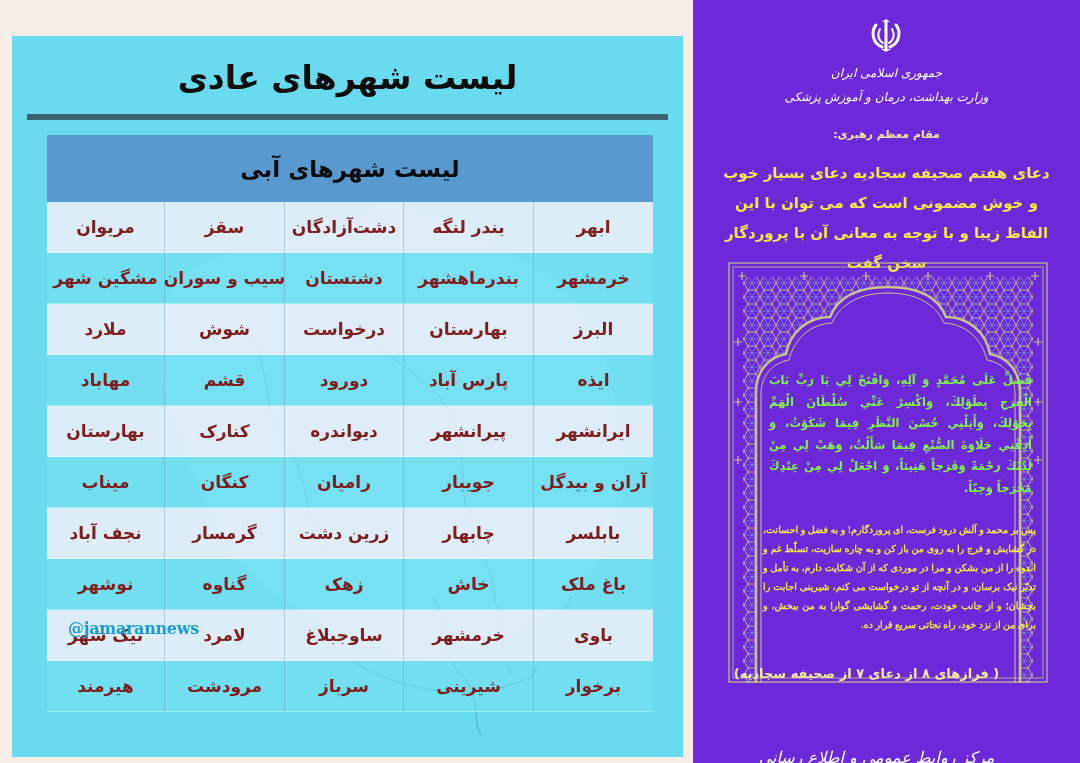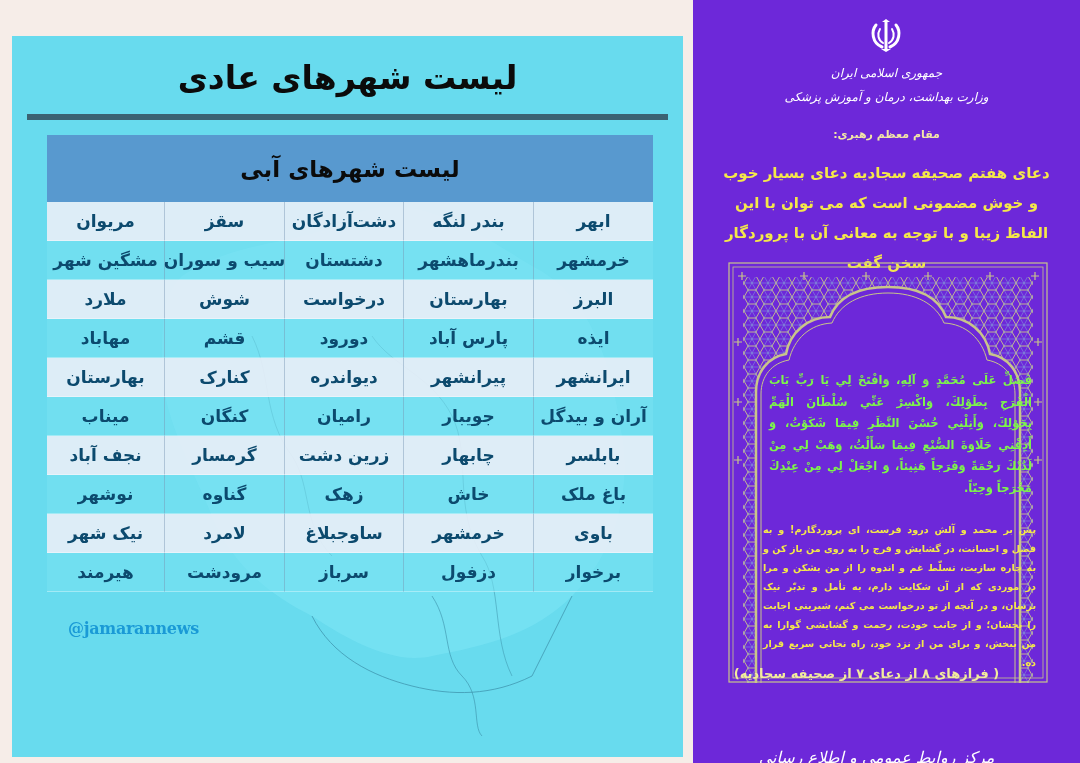--- a/index.html
+++ b/index.html
@@ -51,26 +51,26 @@
     font-size: 23px;
     font-weight: bold;
     color: #0b0b0b;
   }
   .table-grid {
     display: grid;
     grid-template-columns: 118px 120px 119px 130px 119px;
     direction: ltr;
   }
   .cell {
-    height: 39px;
+    height: 51px;
     display: flex; align-items: center; justify-content: center;
     direction: rtl;
     font-size: 17px;
     font-weight: bold;
-    color: #0c4a6e;
+    color: #7f1d1d;
     border-right: 1px solid rgba(120,150,180,0.45);
     border-bottom: 1px solid rgba(255,255,255,0.35);
     white-space: nowrap;
   }
   .cell:last-child { border-right: none; }
   .row-light .cell { background: rgba(230,238,248,0.93); }
   .row-dark .cell { background: rgba(120,225,242,0.55); }
   .row { display: contents; }
   .handle {
     position: absolute;
@@ -132,20 +132,21 @@
     color: #7df54a;
     line-height: 21.5px;
   }
   .persian-text {
     position: absolute;
     left: 70px; right: 44px; top: 520px;
     direction: rtl; text-align: justify;
     font-size: 9.6px; font-weight: bold;
     color: #f4e84a;
     line-height: 19px;
+    font-family: Liberation Serif, serif;
   }
   .source-note {
     position: absolute; left: 0; right: 40px; top: 666px;
     text-align: center; direction: rtl;
     font-size: 13px; font-weight: bold; color: #f2ec9c;
   }
   .footer-org {
     position: absolute; left: 0; right: 20px; top: 728px;
     text-align: center; direction: rtl;
     font-family: "DejaVu Serif", serif;
@@ -230,21 +231,21 @@
         <div class="cell">نیک شهر</div>
         <div class="cell">لامرد</div>
         <div class="cell">ساوجبلاغ</div>
         <div class="cell">خرمشهر</div>
         <div class="cell">باوی</div>
       </div>
       <div class="row row-dark">
         <div class="cell">هیرمند</div>
         <div class="cell">مرودشت</div>
         <div class="cell">سرباز</div>
-        <div class="cell">دزفول</div>
+        <div class="cell">شیرینی</div>
         <div class="cell">برخوار</div>
       </div>
     </div>
   </div>
 
   <div class="handle">@jamarannews</div>
 </div>
 
 <div class="right-panel">
   <svg class="emblem" viewBox="0 0 36 36">

